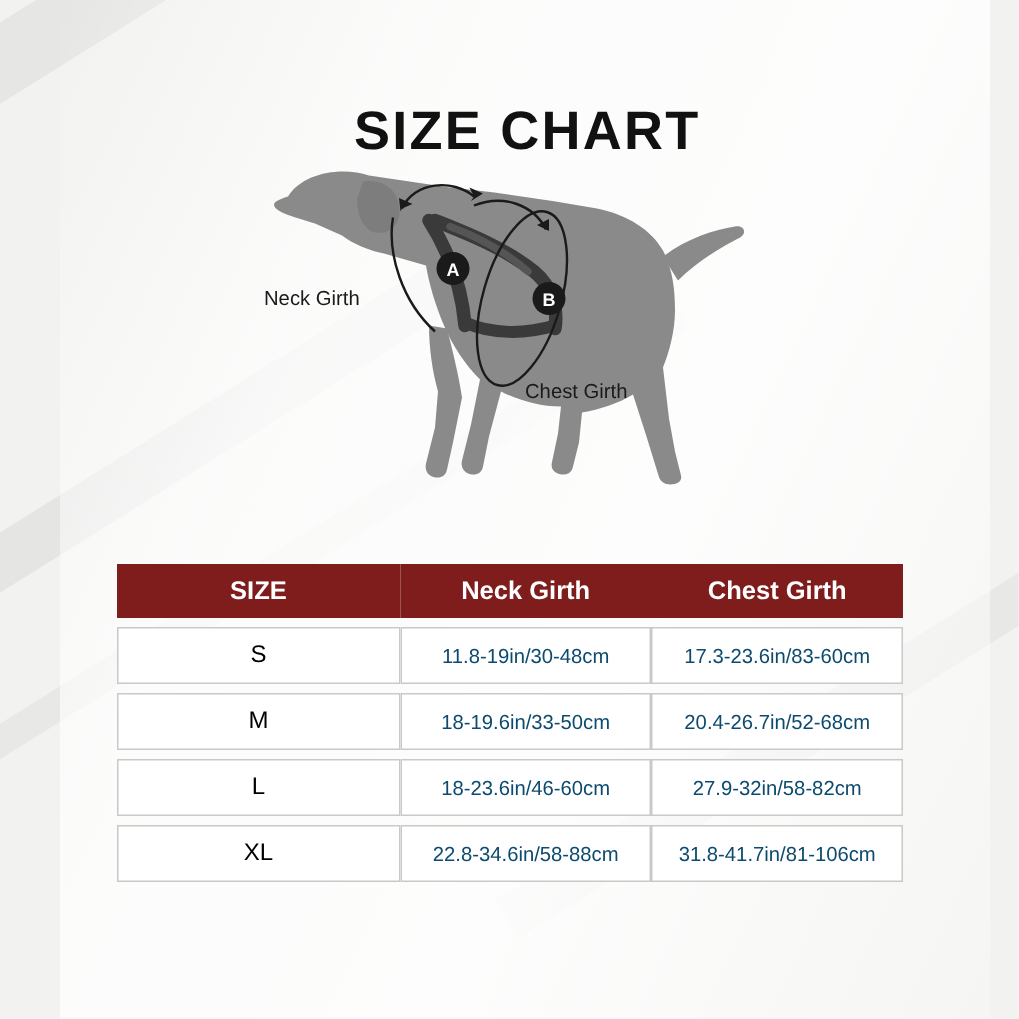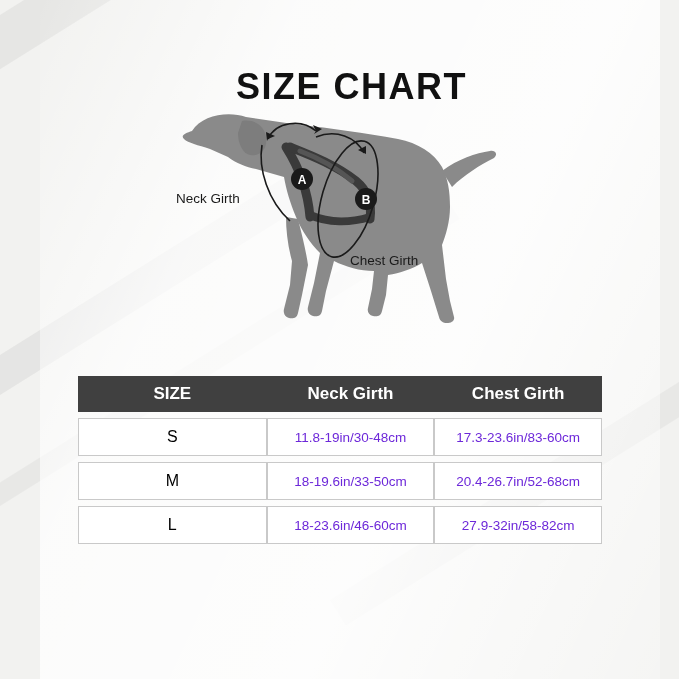--- a/index.html
+++ b/index.html
@@ -84,35 +84,35 @@
     top: 370px;
     width: 524px;
   }
   table.size-table {
     border-collapse: separate;
     border-spacing: 0 6px;
     width: 100%;
     table-layout: fixed;
   }
   table.size-table thead th {
-    background: #404040;
+    background: #7f1d1d;
     color: #ffffff;
     font-size: 17px;
     font-weight: bold;
     height: 36px;
     text-align: center;
     padding: 0;
   }
   table.size-table tbody td {
     background: #ffffff;
     border: 1px solid #c9c9c9;
     height: 36px;
     text-align: center;
     font-size: 13.5px;
-    color: #6d28d9;
+    color: #0c4a6e;
     padding: 0 4px;
   }
   table.size-table tbody td.size-col {
     font-size: 16px;
     font-weight: normal;
     color: #000000;
   }
   .col-size { width: 36%; }
   .col-neck { width: 32%; }
   .col-chest { width: 32%; }
@@ -240,19 +240,24 @@
           <tr>
             <td class="size-col">M</td>
             <td>18-19.6in/33-50cm</td>
             <td>20.4-26.7in/52-68cm</td>
           </tr>
           <tr>
             <td class="size-col">L</td>
             <td>18-23.6in/46-60cm</td>
             <td>27.9-32in/58-82cm</td>
           </tr>
+          <tr>
+            <td class="size-col">XL</td>
+            <td>22.8-34.6in/58-88cm</td>
+            <td>31.8-41.7in/81-106cm</td>
+          </tr>
         </tbody>
       </table>
     </div>
 
 
   </div>
 </div>
 
 </body></html>

